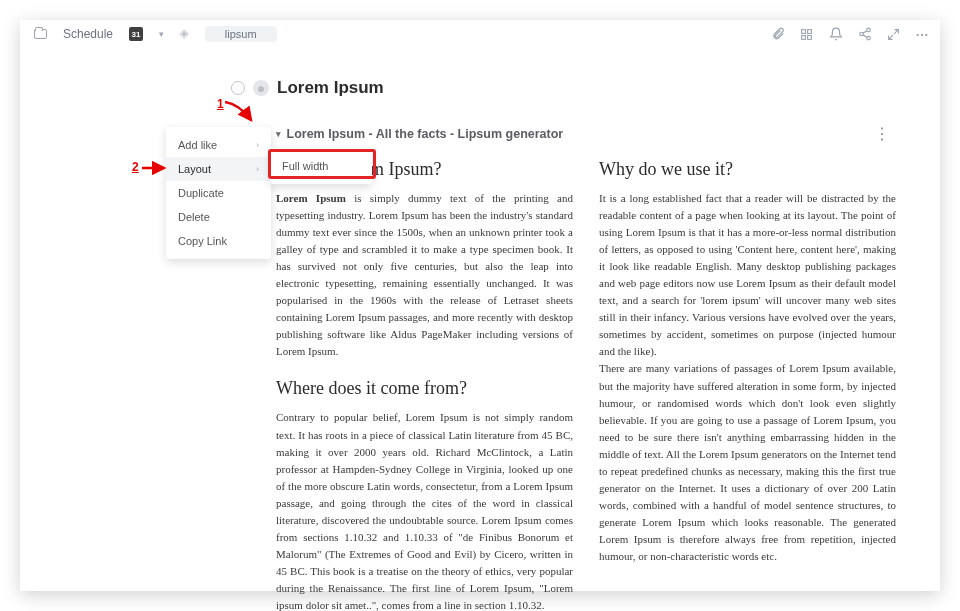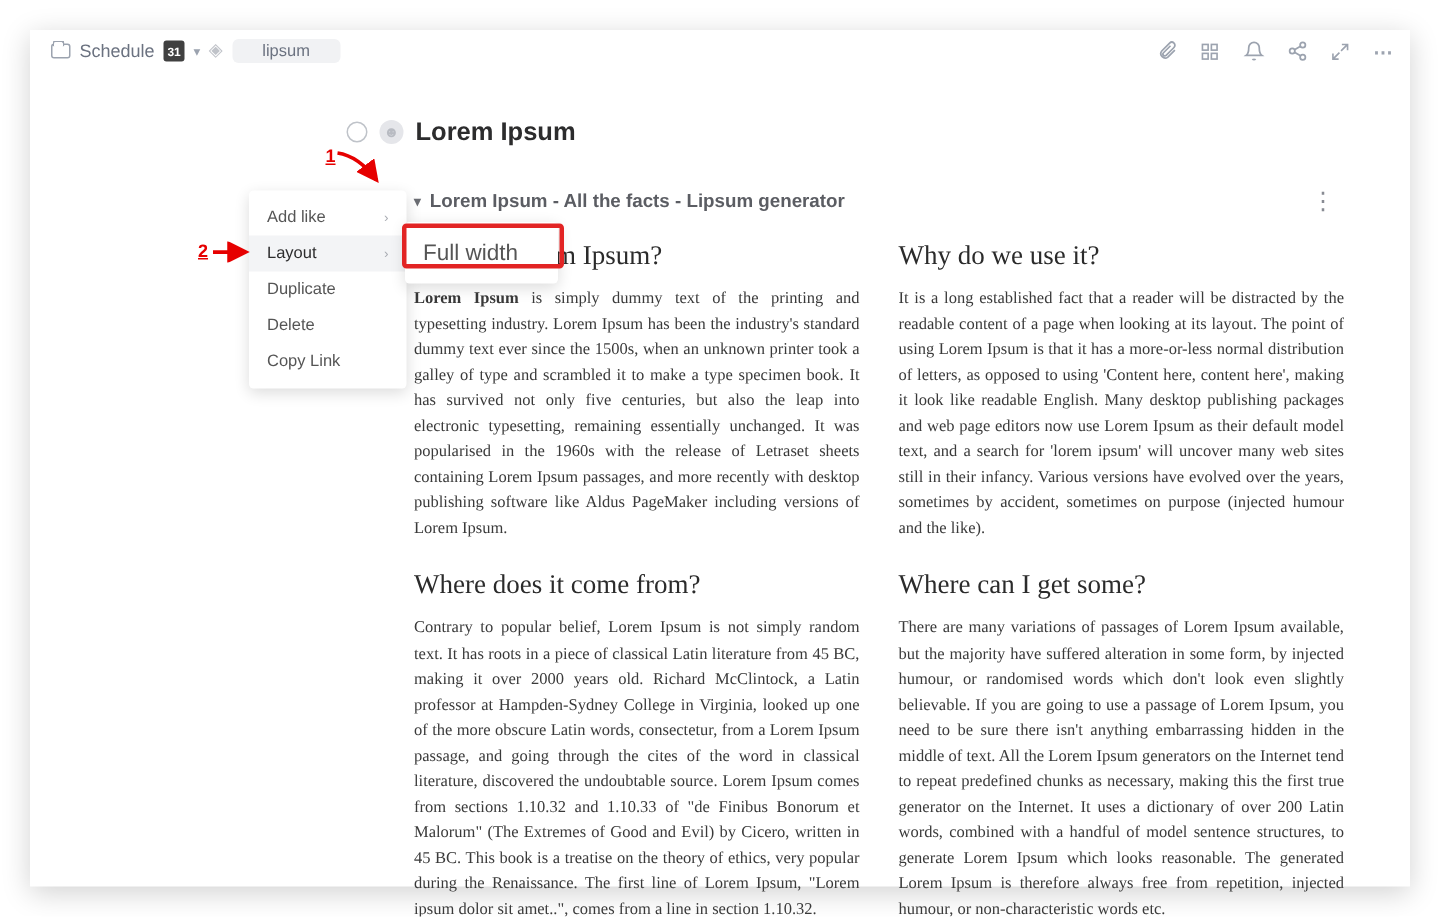--- a/index.html
+++ b/index.html
@@ -19,21 +19,21 @@
   }
   
   .topbar {
     display: flex;
     align-items: center;
     justify-content: space-between;
     padding: 6px 10px 0 14px;
     font-size: 12px;
     color: #6b7280;
   }
-  .tb-left { display: flex; align-items: center; gap: 6px; }
+  .tb-left { display: flex; align-items: center; gap: 16px; }
   .folder-icon { width: 13px; height: 10px; border: 1px solid #9ca3af; border-radius: 2px; position: relative; }
   .folder-icon::before { content:""; position:absolute; top:-3px; left:0; width:6px; height:3px; background:#fff; border:1px solid #9ca3af; border-bottom:none; border-radius:2px 2px 0 0; }
   .cal-badge { width:14px; height:14px; background:#404040; border-radius:2px; display:inline-flex; align-items:center; justify-content:center; color:#fff; font-size:8px; font-weight:bold; }
   .chev { font-size: 9px; color:#9ca3af; }
   .tag-ic { color:#c0c3c9; font-size:12px; transform:rotate(90deg); display:inline-block; }
   .pill { background:#f1f2f4; border-radius:4px; padding:2px 20px; font-size:11px; color:#6b7280; }
   .tb-right { display:flex; gap:14px; color:#9ca3af; align-items:center; }
   .tb-right .ic { width:15px; height:15px; display:flex; align-items:center; justify-content:center; font-size:13px; cursor:pointer; }
   .dots3 { letter-spacing:1px; font-weight:bold; }
 
@@ -67,21 +67,21 @@
     border-radius:3px; padding:6px 0; font-size:11px; color:#555;
   }
   .ctx-item { padding:6px 12px; display:flex; justify-content:space-between; align-items:center; cursor:pointer; }
   .ctx-item .sub { font-size:9px; color:#a8abb2; }
   .ctx-item.sel { background:#f3f4f6; color:#2c2c2d; }
 
   
   .submenu {
     position:absolute; left:250px; top:128px; width:102px; background:#fff;
     box-shadow: 0 3px 10px rgba(0,0,0,0.14);
-    border-radius:3px; padding:6px 0; font-size:15px; color:#555;
+    border-radius:3px; padding:6px 0; font-size:11px; color:#555;
   }
   .sub-item { padding:6px 12px; cursor:pointer; }
   .sub-highlight {
     position:absolute; left:248px; top:129px; width:108px; height:30px;
     border: 3px solid #e22424; border-radius:3px; pointer-events:none;
   }
 
   
   .anno-num { position:absolute; color:#e60000; font-size:12px; font-weight:700; text-decoration:underline; }
   .arrow { position:absolute; pointer-events:none; }
@@ -158,21 +158,20 @@
     <div class="cols">
       <div class="col">
         <h2>What is Lorem Ipsum?</h2>
         <p><strong>Lorem Ipsum</strong><span> is simply dummy text of the printing and typesetting industry. Lorem Ipsum has been the industry's standard dummy text ever since the 1500s, when an unknown printer took a galley of type and scrambled it to make a type specimen book. It has survived not only five centuries, but also the leap into electronic typesetting, remaining essentially unchanged. It was popularised in the 1960s with the release of Letraset sheets containing Lorem Ipsum passages, and more recently with desktop publishing software like Aldus PageMaker including versions of Lorem Ipsum.</span></p>
         <h2 style="margin-top:18px;">Where does it come from?</h2>
         <p>Contrary to popular belief, Lorem Ipsum is not simply random text. It has roots in a piece of classical Latin literature from 45 BC, making it over 2000 years old. Richard McClintock, a Latin professor at Hampden-Sydney College in Virginia, looked up one of the more obscure Latin words, consectetur, from a Lorem Ipsum passage, and going through the cites of the word in classical literature, discovered the undoubtable source. Lorem Ipsum comes from sections 1.10.32 and 1.10.33 of "de Finibus Bonorum et Malorum" (The Extremes of Good and Evil) by Cicero, written in 45 BC. This book is a treatise on the theory of ethics, very popular during the Renaissance. The first line of Lorem Ipsum, "Lorem ipsum dolor sit amet..", comes from a line in section 1.10.32.</p>
       </div>
       <div class="col">
         <h2>Why do we use it?</h2>
         <p>It is a long established fact that a reader will be distracted by the readable content of a page when looking at its layout. The point of using Lorem Ipsum is that it has a more-or-less normal distribution of letters, as opposed to using 'Content here, content here', making it look like readable English. Many desktop publishing packages and web page editors now use Lorem Ipsum as their default model text, and a search for 'lorem ipsum' will uncover many web sites still in their infancy. Various versions have evolved over the years, sometimes by accident, sometimes on purpose (injected humour and the like).</p>
-        <h2 style="margin-top:18px;">Where can I get some?</h2>
         <p>There are many variations of passages of Lorem Ipsum available, but the majority have suffered alteration in some form, by injected humour, or randomised words which don't look even slightly believable. If you are going to use a passage of Lorem Ipsum, you need to be sure there isn't anything embarrassing hidden in the middle of text. All the Lorem Ipsum generators on the Internet tend to repeat predefined chunks as necessary, making this the first true generator on the Internet. It uses a dictionary of over 200 Latin words, combined with a handful of model sentence structures, to generate Lorem Ipsum which looks reasonable. The generated Lorem Ipsum is therefore always free from repetition, injected humour, or non-characteristic words etc.</p>
       </div>
     </div>
   </div>
 
   <div class="ctx-menu">
     <div class="ctx-item">
       <span>Add like</span>
         <span class="sub">›</span>
     </div>

